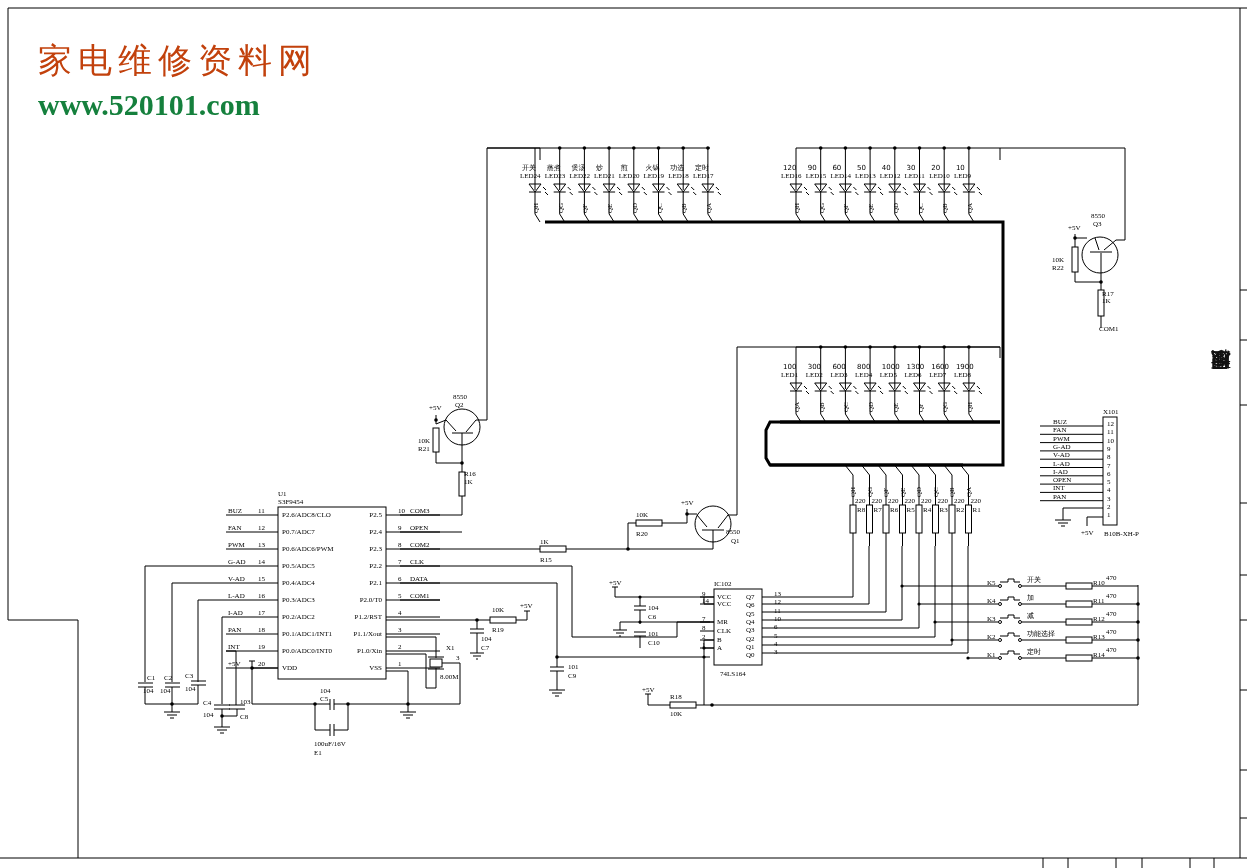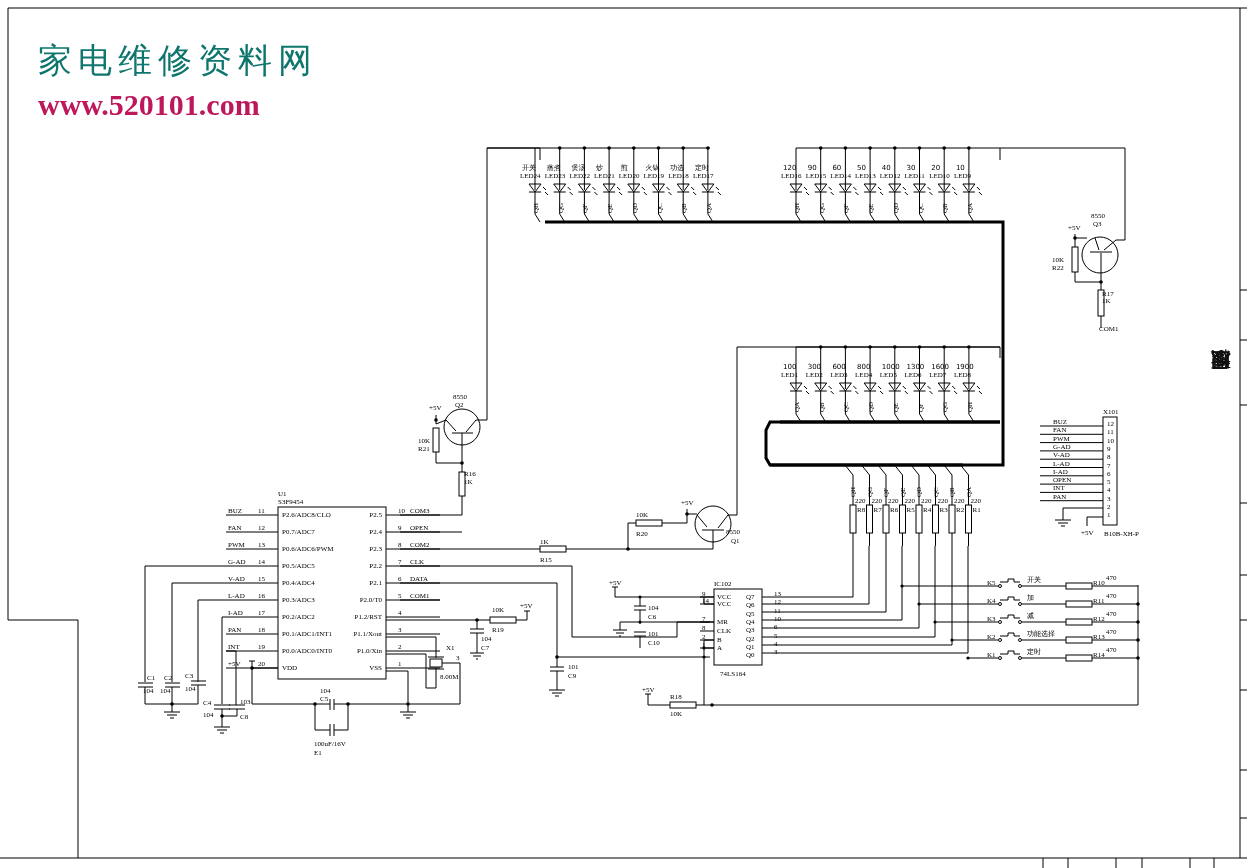--- a/index.html
+++ b/index.html
@@ -4,22 +4,22 @@
 <style>
   html,body{margin:0;padding:0;background:#fff;}
   #stage{position:relative;width:1247px;height:868px;overflow:hidden;background:#fff;}
   svg{position:absolute;left:0;top:0;}
   .ts{font-family:"Liberation Serif","DejaVu Serif",serif;font-size:7px;fill:#000;}
   .tcn{font-family:"DejaVu Sans",sans-serif;font-size:7px;fill:#000;}
   .w{stroke:#000;stroke-width:1;fill:none;}
   .wb{stroke:#000;stroke-width:3;fill:none;}
   .box{stroke:#000;stroke-width:1;fill:#fff;}
   .dot{fill:#000;}
-  #logo-cn{position:absolute;left:38px;top:38px;font-family:"DejaVu Serif",serif;font-size:34px;letter-spacing:6px;color:#0f766e;}
-  #logo-url{position:absolute;left:38px;top:88px;font-family:"Liberation Serif",serif;font-weight:bold;font-size:30px;color:#be185d;text-align:center;}
+  #logo-cn{position:absolute;left:38px;top:38px;font-family:"DejaVu Serif",serif;font-size:34px;letter-spacing:6px;color:#c2410c;}
+  #logo-url{position:absolute;left:38px;top:88px;font-family:"Liberation Serif",serif;font-weight:bold;font-size:30px;color:#15803d;text-align:center;}
   #title-v{position:absolute;left:1206px;top:385px;writing-mode:vertical-rl;transform:rotate(180deg);font-family:"DejaVu Serif",serif;font-size:20px;color:#111;}
 </style>
 </head>
 <body>
 
 <div id="stage">
   <div id="logo-cn">家电维修资料网</div>
   <div id="logo-url">www.520101.com</div>
   <div id="title-v">显示板原理图</div>
 

